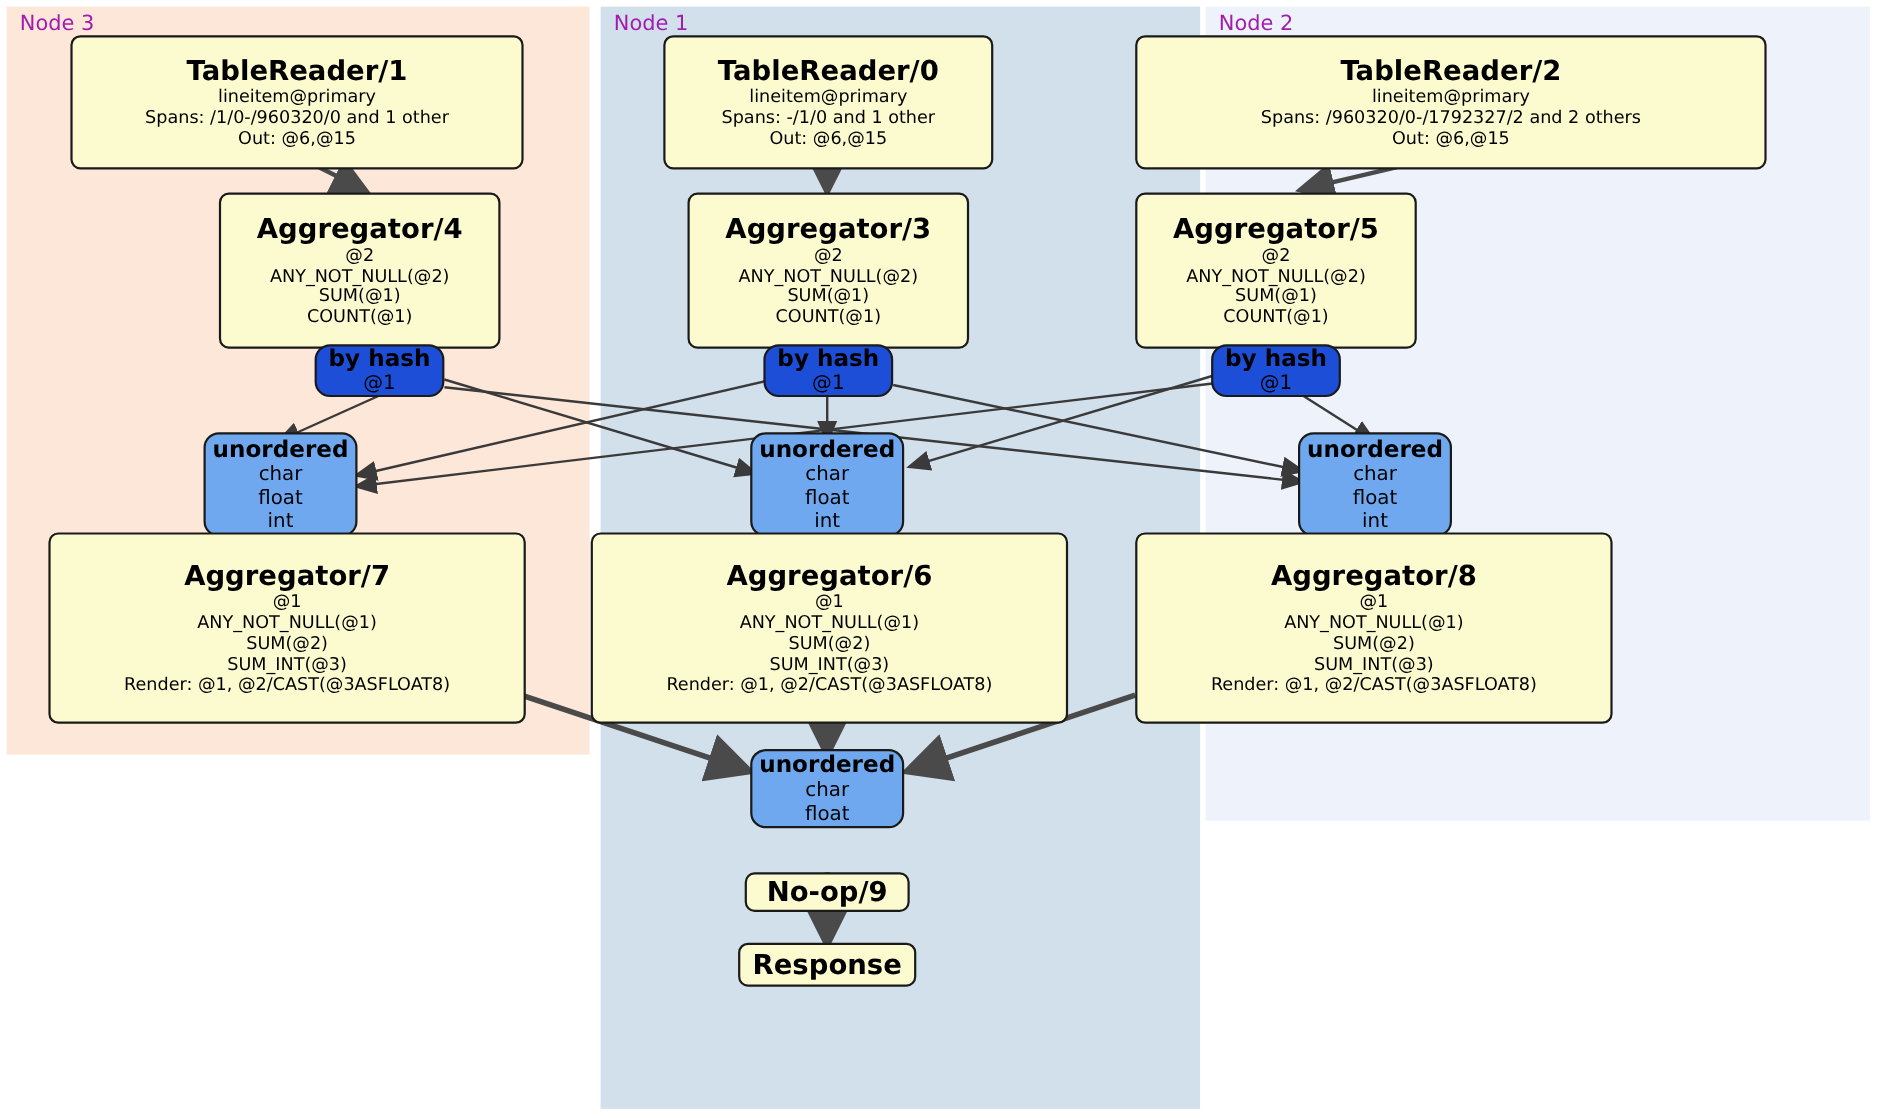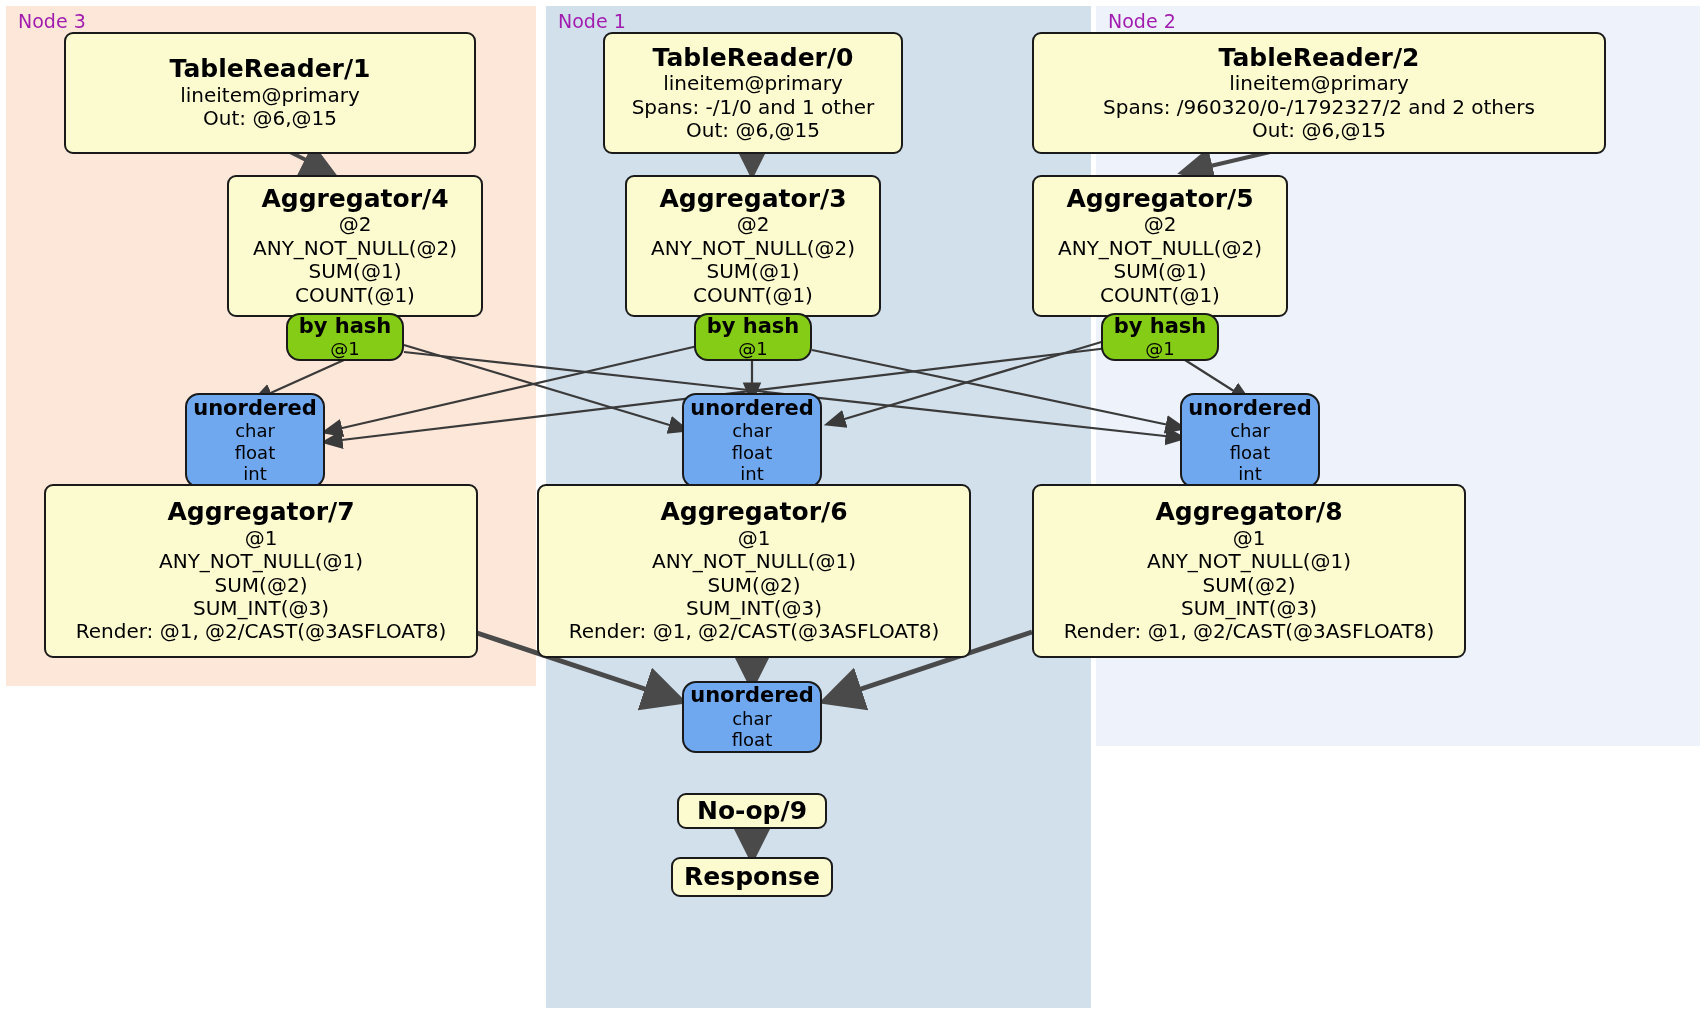--- a/index.html
+++ b/index.html
@@ -18,26 +18,26 @@
 
   
   #edges{position:absolute;left:0;top:0;width:1706px;height:1016px;}
 
   
   .box{position:absolute;box-sizing:border-box;border:2px solid #1a1a1a;
        border-radius:9px;background:#FCFBD0;text-align:center;
        display:flex;flex-direction:column;justify-content:center;
        align-items:center;color:#000;}
   .box .t{font-weight:bold;font-size:25px;line-height:1.14;white-space:nowrap;}
-  .box .l{font-size:20px;line-height:1.17;white-space:nowrap;}
+  .box .l{font-size:16px;line-height:1.17;white-space:nowrap;}
 
   .router{position:absolute;box-sizing:border-box;border:2px solid #1a1a1a;
           border-radius:14px;text-align:center;display:flex;flex-direction:column;
           justify-content:center;align-items:center;color:#000;}
-  .router.hash{background:#84cc16;}
+  .router.hash{background:#1d4ed8;}
   .router.sync{background:#6FA8EF;align-items:center;}
   .router .t{font-weight:bold;font-size:21px;line-height:1.16;white-space:nowrap;}
   .router .l{font-size:18px;line-height:1.2;white-space:nowrap;}
 
   .small .t{font-size:25px;}
 </style>
 </head>
 <body>
 
 <div id="stage">
@@ -85,38 +85,39 @@
       <path d="M474,632 L678,700" marker-end="url(#arrowThick)"></path>
       <path d="M752,658 L752,682" marker-end="url(#arrowThick)"></path>
       <path d="M1032,632 L828,700" marker-end="url(#arrowThick)"></path>
       <path d="M752,793 L752,855" marker-end="url(#arrowThick)"></path>
     </g>
   </svg>
 
   <div class="box" style="left:64px;top:32px;width:412px;height:122px;">
     <div class="t">TableReader/1</div>
     <div class="l">lineitem@primary</div>
+    <div class="l">Spans: /1/0-/960320/0 and 1 other</div>
     <div class="l">Out: @6,@15</div>
   </div>
 
   <div class="box" style="left:603px;top:32px;width:300px;height:122px;">
     <div class="t">TableReader/0</div>
     <div class="l">lineitem@primary</div>
     <div class="l">Spans: -/1/0 and 1 other</div>
     <div class="l">Out: @6,@15</div>
   </div>
 
   <div class="box" style="left:1032px;top:32px;width:574px;height:122px;">
     <div class="t">TableReader/2</div>
     <div class="l">lineitem@primary</div>
     <div class="l">Spans: /960320/0-/1792327/2 and 2 others</div>
     <div class="l">Out: @6,@15</div>
   </div>
 
-  <div class="box" style="left:227px;top:175px;width:256px;height:142px;justify-content:center;">
+  <div class="box" style="left:199px;top:175px;width:256px;height:142px;justify-content:center;">
     <div class="t">Aggregator/4</div>
     <div class="l">@2</div>
     <div class="l">ANY_NOT_NULL(@2)</div>
     <div class="l">SUM(@1)</div>
     <div class="l">COUNT(@1)</div>
   </div>
 
   <div class="box" style="left:625px;top:175px;width:256px;height:142px;">
     <div class="t">Aggregator/3</div>
     <div class="l">@2</div>

